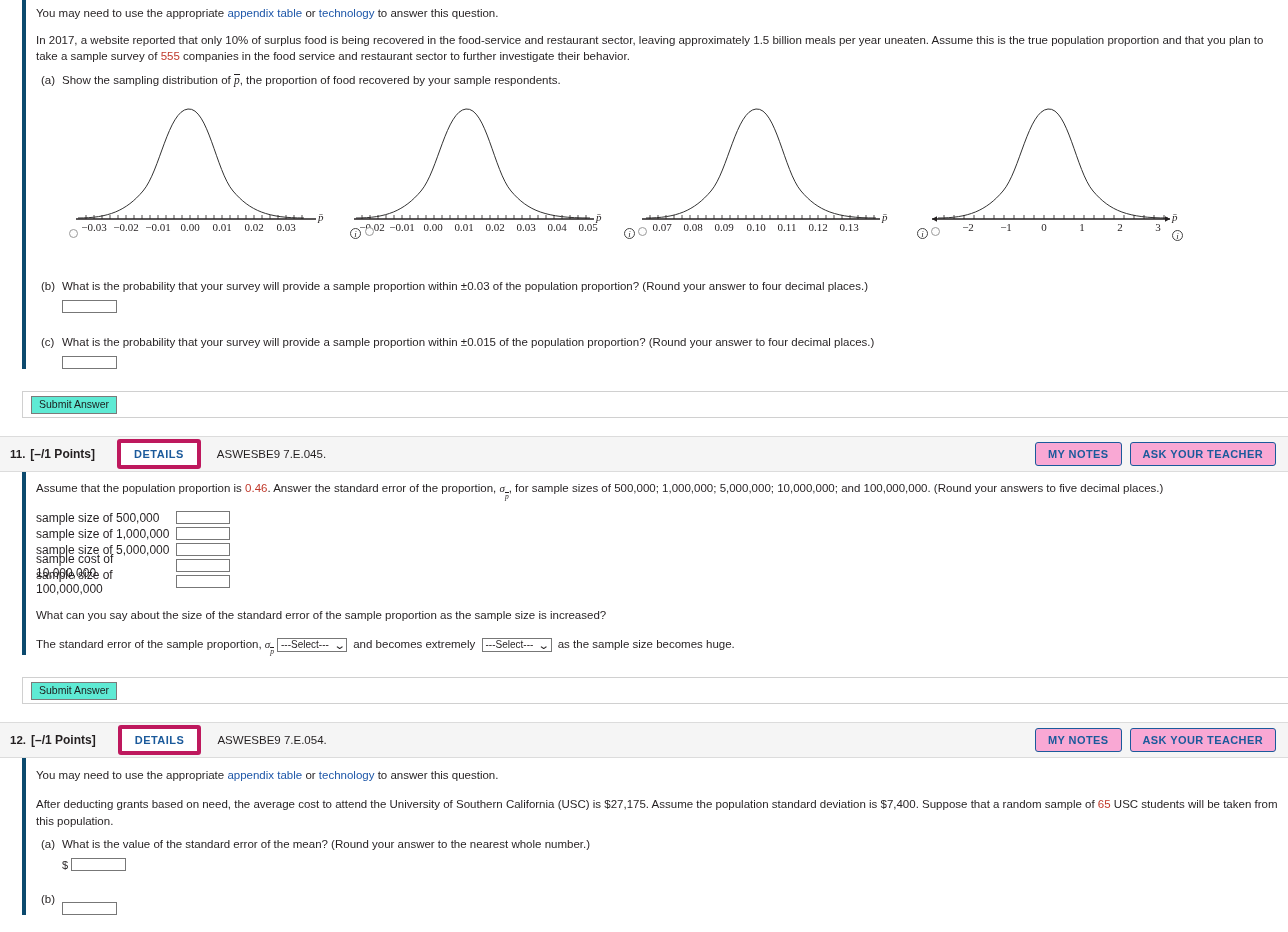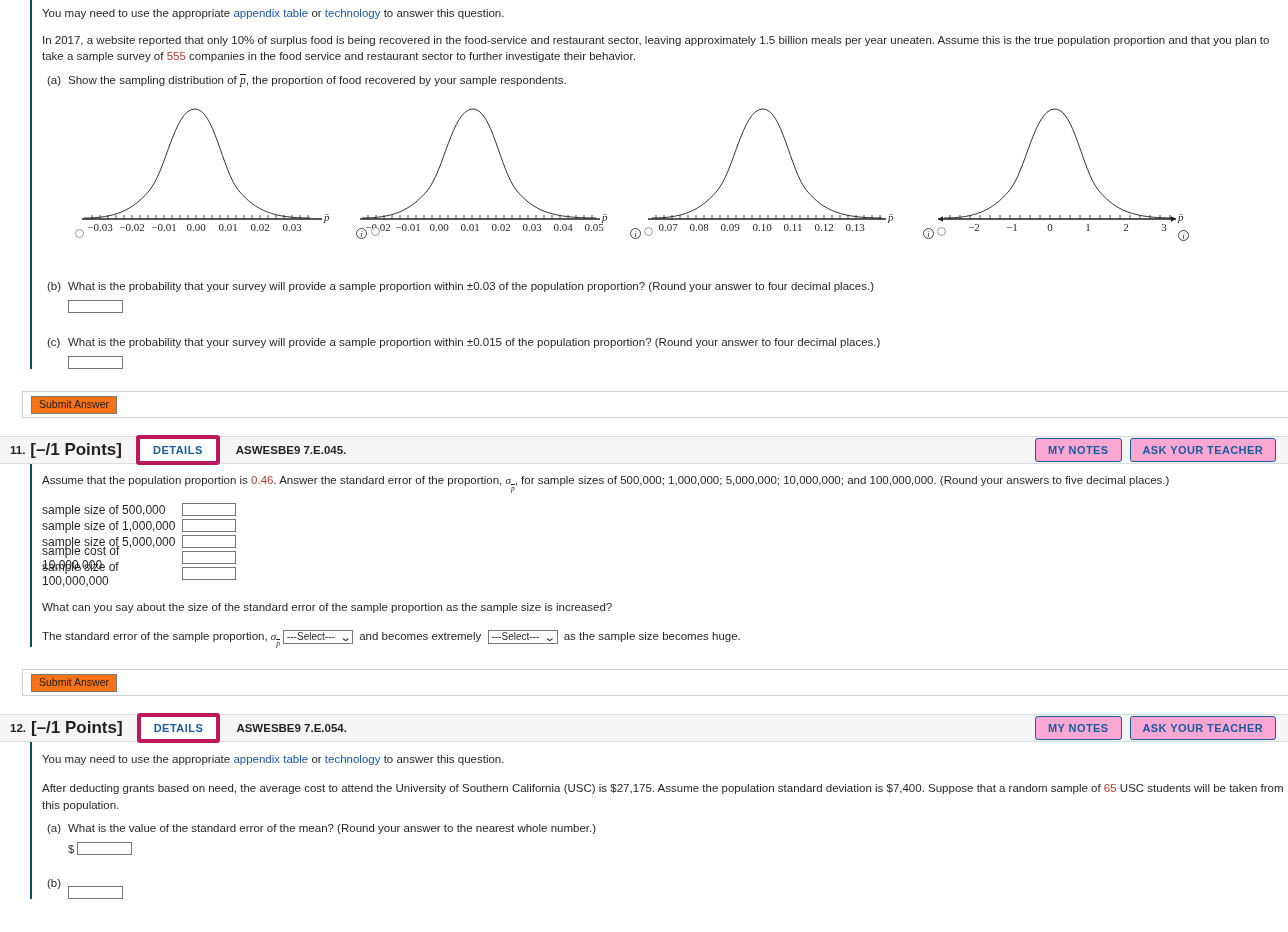--- a/index.html
+++ b/index.html
@@ -8,22 +8,22 @@
     background: #ffffff;
     font-family: "Liberation Sans", sans-serif;
     color: #231f20;
   }
   body { width: 1288px; height: 932px; overflow: hidden; font-size: 11.5px; }
 
   .page { width: 1288px; position: relative; }
 
   
   .qbody {
-    border-left: 2px solid #0c4a6e;
-    margin-left: 30px;
+    border-left: 4px solid #0c4a6e;
+    margin-left: 22px;
     padding: 5px 0 0 10px;
     position: relative;
   }
   .txt { line-height: 1.45; }
   .lnk { color: #1d56a8; text-decoration: none; }
   .red { color: #c0392b; }
   .spacer10 { height: 10px; }
 
   .part {
     display: flex;
@@ -89,54 +89,54 @@
     width: 1266px;
     height: 27px;
     display: flex;
     align-items: center;
     padding-left: 8px;
     background: #fff;
   }
   .submit-btn {
     font-family: "Liberation Sans", sans-serif;
     font-size: 10.5px;
-    background: #f97316;
+    background: #5eead4;
     border: 1px solid #7a7a7a;
     padding: 2px 7px;
     color: #1c1c1c;
     cursor: pointer;
     line-height: 1.1;
   }
 
   
   .qhead {
     background: #f5f5f5;
     border-top: 1px solid #dcdcdc;
     border-bottom: 1px solid #dcdcdc;
-    height: 28px;
+    height: 36px;
     display: flex;
     align-items: center;
     padding: 0 12px 0 10px;
     margin-top: 18px;
   }
   .qnum { font-weight: bold; font-size: 11.5px; margin-right: 5px; }
-  .qpts { font-weight: bold; font-size: 17px; margin-right: 14px; }
+  .qpts { font-weight: bold; font-size: 12px; margin-right: 22px; }
   .details-btn {
     border: 4px solid #be185d;
     border-radius: 3px;
     color: #1b5a9b;
     background: #fff;
     font-size: 11px;
     font-weight: bold;
     letter-spacing: .5px;
     padding: 5px 13px;
     cursor: pointer;
     font-family: "Liberation Sans", sans-serif;
   }
-  .qcode { font-weight: bold; font-size: 11.5px; margin-left: 16px; }
+  .qcode { font-weight: normal; font-size: 11.5px; margin-left: 16px; }
   .head-spacer { flex: 1; }
   .head-btn {
     border: 1px solid #1b5a9b;
     border-radius: 3px;
     color: #1b5a9b;
     background: #f9a8d4;
     font-size: 11px;
     font-weight: bold;
     letter-spacing: .4px;
     padding: 5px 12px;

